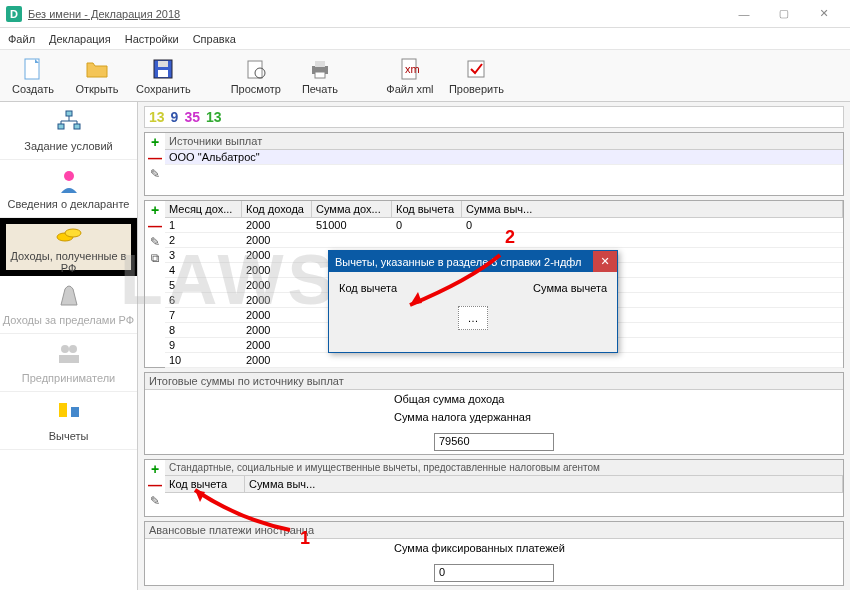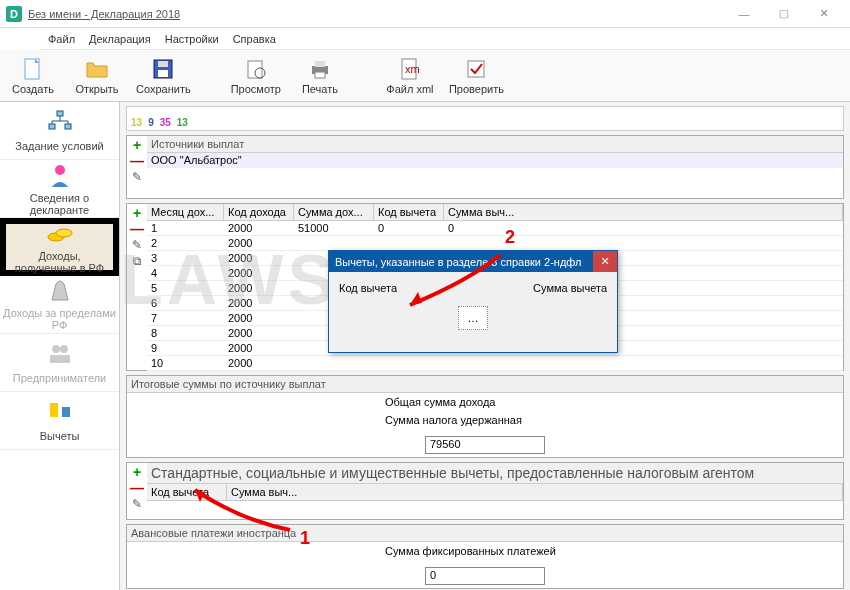--- a/index.html
+++ b/index.html
@@ -2,33 +2,33 @@
 <html><head>
 <meta charset="utf-8">
 <style>
 * { box-sizing: border-box; margin: 0; padding: 0; font-family: "Segoe UI", Tahoma, sans-serif; font-size: 11px; }
 body { background: #fff; width: 850px; height: 590px; overflow: hidden; position: relative; }
 .titlebar { height: 28px; background: #fff; border-bottom: 1px solid #ddd; display: flex; align-items: center; padding: 0 6px; }
 .titlebar .appicon { width: 16px; height: 16px; background: #2a8; border-radius: 2px; display: flex; align-items: center; justify-content: center; color: #fff; font-weight: bold; margin-right: 6px; }
 .titlebar .ttl { color: #555; text-decoration: underline; }
 .winbtns { margin-left: auto; display: flex; gap: 0; }
 .winbtn { width: 40px; height: 28px; display: flex; align-items: center; justify-content: center; color: #888; }
-.menubar { height: 22px; display: flex; align-items: center; padding: 0 8px; gap: 14px; color: #333; border-bottom: 1px solid #e5e5e5; margin-left: 40px; }
+.menubar { height: 22px; display: flex; align-items: center; padding: 0 8px; gap: 14px; color: #333; border-bottom: 1px solid #e5e5e5; }
 .toolbar { height: 52px; display: flex; align-items: center; padding: 0 8px; gap: 14px; border-bottom: 1px solid #ccc; background: #f9f9f9; }
 .tbtn { display: flex; flex-direction: column; align-items: center; gap: 2px; min-width: 50px; }
 .tbtn .ticon { width: 24px; height: 24px; display: flex; align-items: center; justify-content: center; }
 .tbtn .tlbl { color: #333; }
 .body { display: flex; height: calc(590px - 28px - 22px - 52px); }
-.sidebar { width: 120px; border-right: 1px solid #ccc; background: #fff; }
+.sidebar { width: 138px; border-right: 1px solid #ccc; background: #fff; }
 .navitem { height: 58px; display: flex; flex-direction: column; align-items: center; justify-content: center; gap: 3px; border-bottom: 1px solid #eee; color: #444; text-align: center; padding: 2px; }
 .navitem.sel { background: #f0e8d8; border: 6px solid #000000; }
 .navicon { width: 28px; height: 28px; }
 .main { flex: 1; background: #f4f4f4; padding: 4px 6px; overflow: hidden; position: relative; }
 .nums { display: flex; gap: 6px; padding: 2px 4px; margin-bottom: 4px; background: #fff; border: 1px solid #ccc; }
-.nums span { font-weight: bold; font-size: 10px; margin-top: 8px; }
+.nums span { font-weight: bold; font-size: 14px; }
 .panel { border: 1px solid #aaa; background: #fff; margin-bottom: 4px; }
 .panel-hd { background: #f0f0f0; padding: 2px 4px; color: #555; border-bottom: 1px solid #ccc; }
 .listhdr { display: flex; background: #f0f0f0; border-bottom: 1px solid #ccc; }
 .listhdr > div { padding: 2px 4px; border-right: 1px solid #ccc; }
 .row { display: flex; border-bottom: 1px solid #eee; }
 .row > div { padding: 1px 4px; }
 .tools-col { width: 20px; display: flex; flex-direction: column; gap: 2px; padding: 2px; }
 .plus { color: #090; font-weight: bold; font-size: 14px; line-height: 14px; text-align: center; }
 .minus { color: #c00; font-weight: bold; font-size: 14px; line-height: 14px; text-align: center; }
 .gear { font-size: 12px; text-align: center; color: #555; }
@@ -312,21 +312,21 @@
         </div>
     </div>
 
     <div class="panel hbox" style="height:58px">
       <div class="tools-col">
         <div class="plus">+</div>
         <div class="minus">—</div>
         <div class="gear">✎</div>
       </div>
       <div class="panel-body">
-        <div class="panel-hd" style="font-size:14px">Стандартные, социальные и имущественные вычеты, предоставленные налоговым агентом</div>
+        <div class="panel-hd" style="font-size:10px">Стандартные, социальные и имущественные вычеты, предоставленные налоговым агентом</div>
         <div class="listhdr">
           <div style="width:80px">Код вычета</div>
           <div style="flex:1">Сумма выч...</div>
         </div>
       </div>
     </div>
 
     <div class="panel">
       <div class="panel-hd">Авансовые платежи иностранца</div>
       <div class="field">

